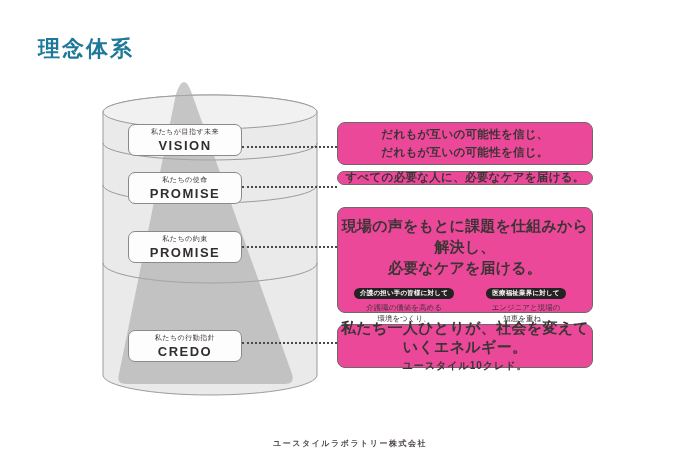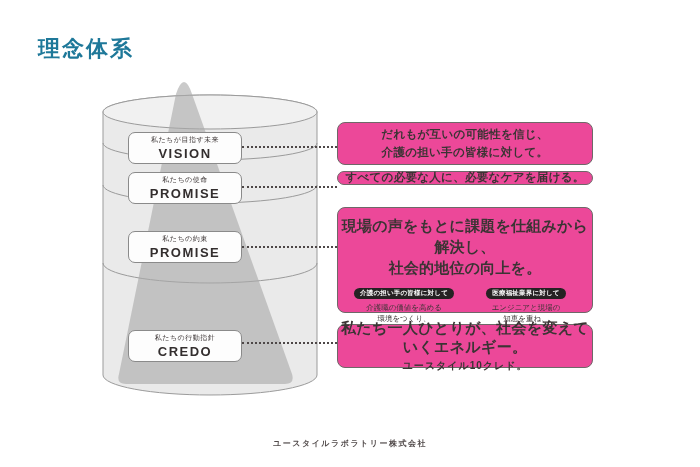--- a/index.html
+++ b/index.html
@@ -18,21 +18,21 @@
 
   
   .layer-box {
     position: absolute; left: 128px; width: 114px; height: 32px;
     background: #fdfdfd; border: 1px solid #8a8a8a; border-radius: 7px;
     display: flex; flex-direction: column; align-items: center; justify-content: center;
     text-align: center;
   }
   .layer-box .jp { font-size: 7px; letter-spacing: 0.5px; color: #3b3434; }
   .layer-box .en { font-size: 13px; font-weight: bold; letter-spacing: 1.5px; color: #332e2e; margin-top: 1px; }
-  #layer-vision  { top: 132px; }
+  #layer-vision  { top: 124px; }
   #layer-mission { top: 172px; }
   #layer-promise { top: 231px; }
   #layer-credo   { top: 330px; }
 
   
   .connector { position: absolute; left: 242px; width: 95px; height: 0; border-top: 2px dotted #4d4747; }
   #conn-vision  { top: 146px; }
   #conn-mission { top: 186px; }
   #conn-promise { top: 246px; }
   #conn-credo   { top: 342px; }
@@ -108,30 +108,30 @@
   <span class="en">CREDO</span>
 </div>
 
 <div class="connector" id="conn-vision"></div>
 <div class="connector" id="conn-mission"></div>
 <div class="connector" id="conn-promise"></div>
 <div class="connector" id="conn-credo"></div>
 
 <div class="detail-box" id="box-vision">
   <div class="detail-line">だれもが互いの可能性を信じ、</div>
-  <div class="detail-line">介護の担い手の皆様に対して。</div>
+  <div class="detail-line">だれもが互いの可能性を信じ。</div>
 </div>
 
 <div class="detail-box" id="box-mission">
   <div class="detail-line">すべての必要な人に、必要なケアを届ける。</div>
 </div>
 
 <div class="detail-box" id="box-promise">
   <div class="heading">現場の声をもとに課題を仕組みから解決し、</div>
-  <div class="heading">社会的地位の向上を。</div>
+  <div class="heading">必要なケアを届ける。</div>
   <div class="promise-columns">
     <div class="promise-col">
       <span class="pill">介護の担い手の皆様に対して</span>
       <div class="col-text">介護職の価値を高める
 環境をつくり、
 社会的地位の向上を。</div>
     </div>
     <div class="promise-col">
       <span class="pill">医療福祉業界に対して</span>
       <div class="col-text">エンジニアと現場の

